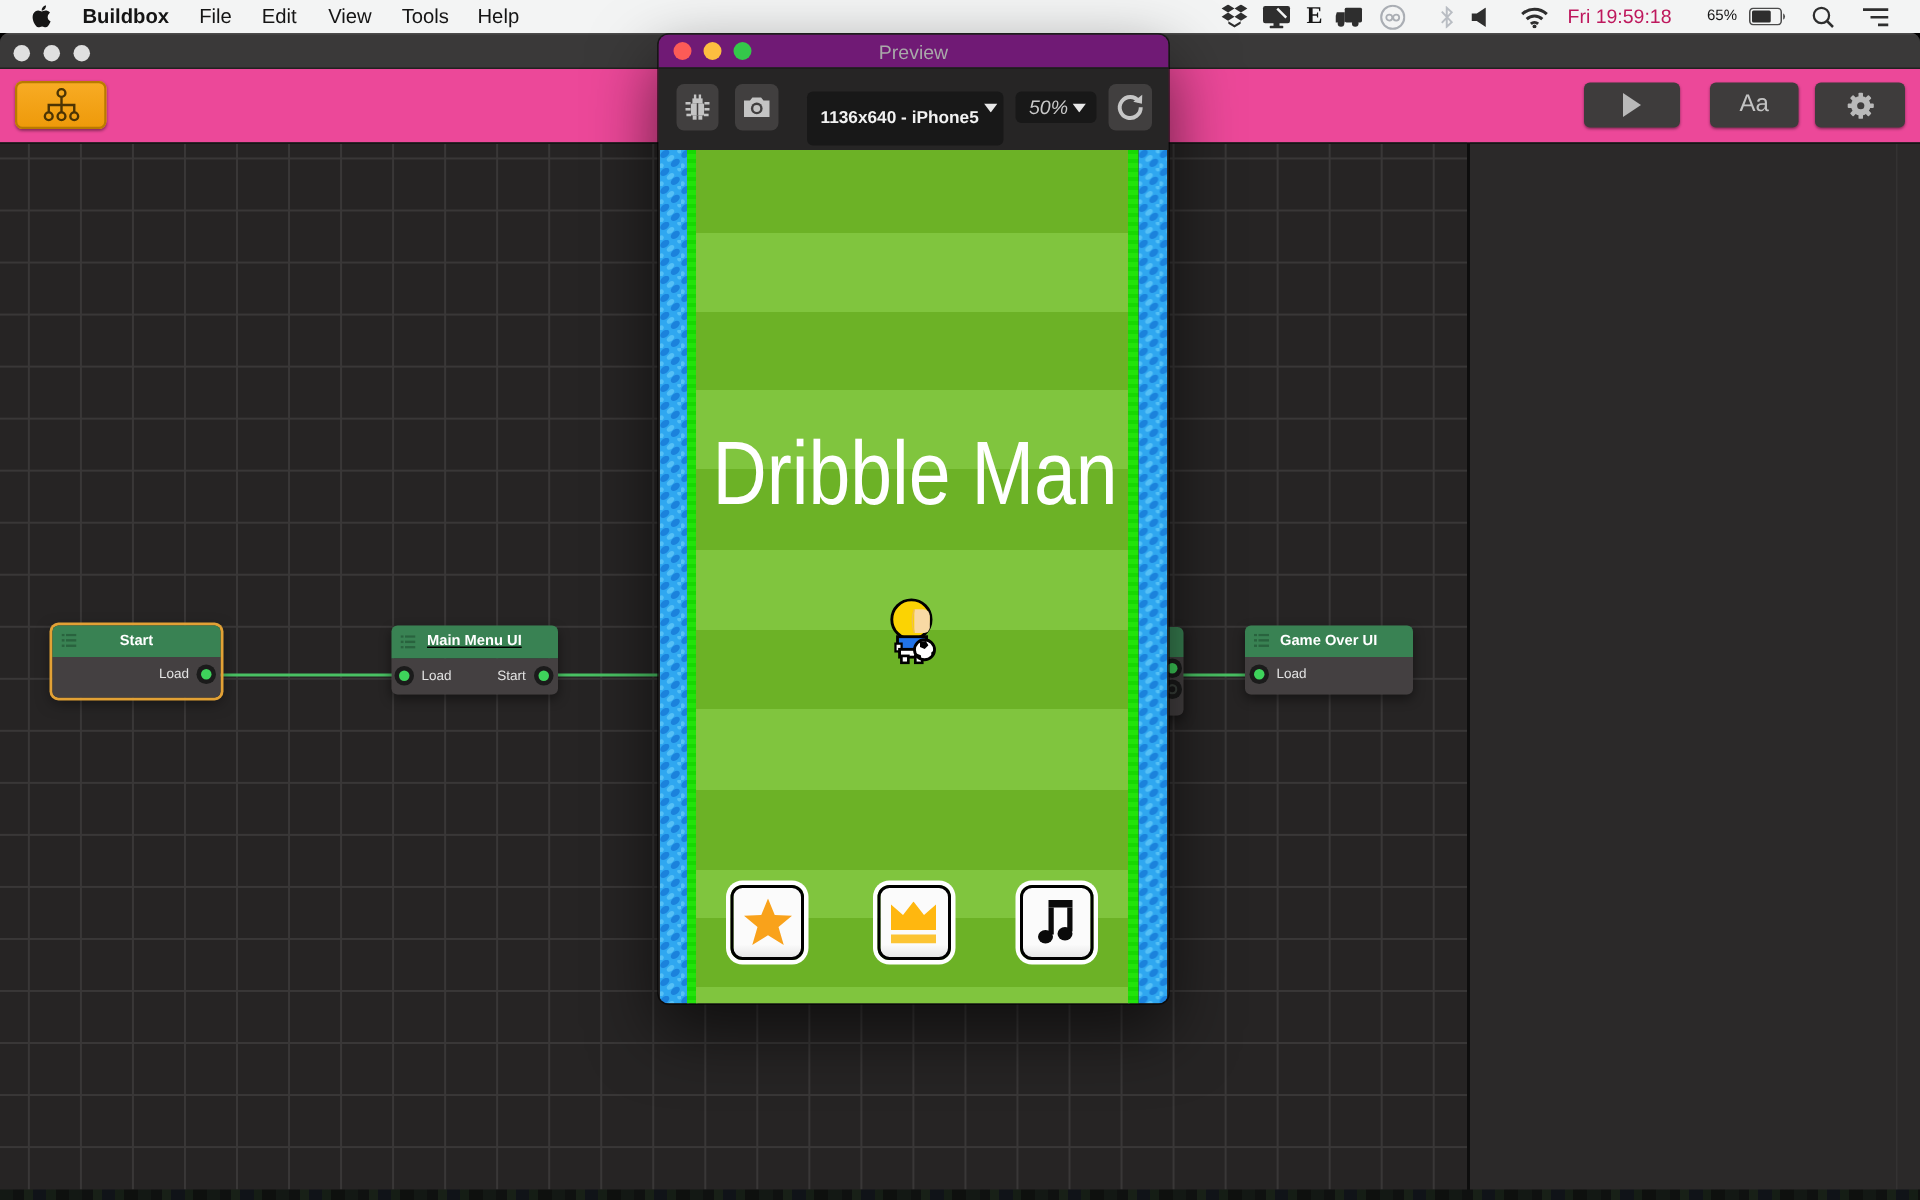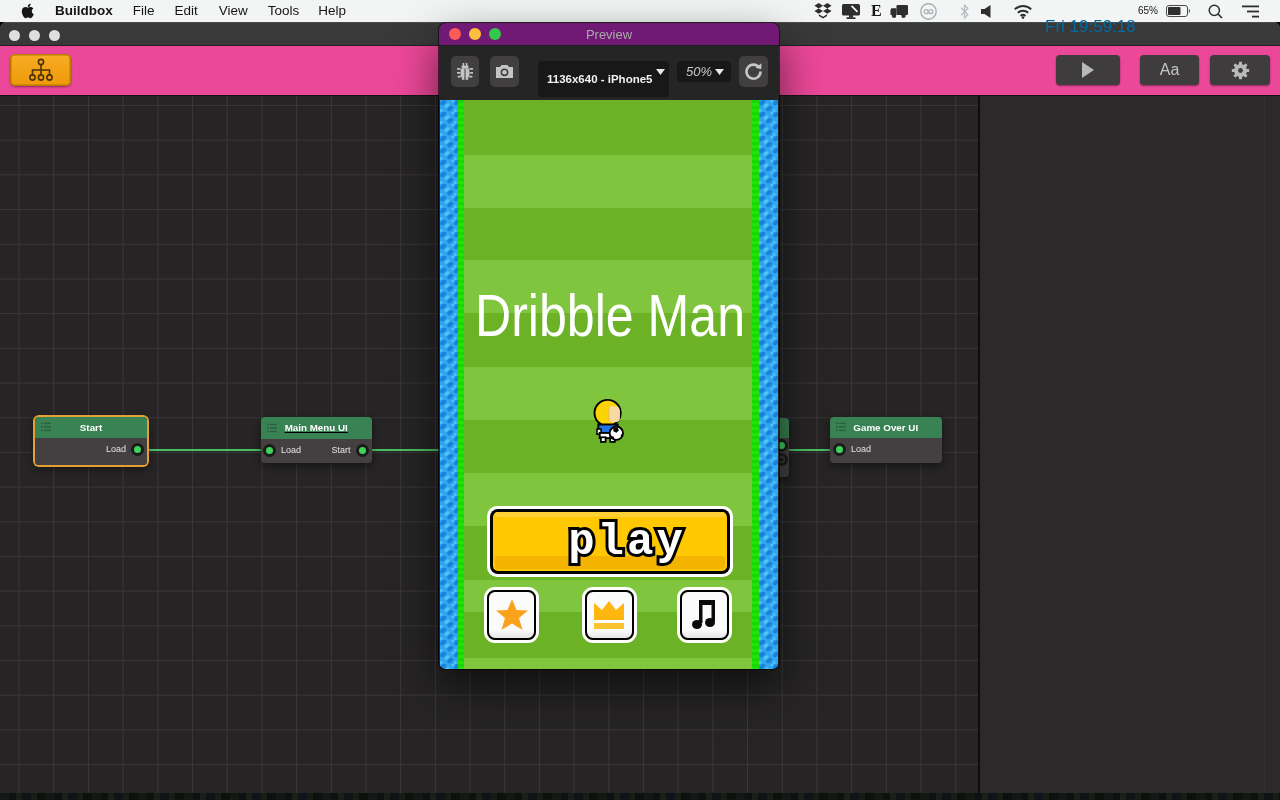--- a/index.html
+++ b/index.html
@@ -250,21 +250,21 @@
           <path fill="#2e2e2e" d="M0 4 h3.5 L9.5 0 V13 L3.5 9 H0 Z"></path>
         </svg>
       <svg style="position:absolute;left:1013px;top:4px" width="20" height="15" viewBox="0 0 20 15">
           <g fill="none" stroke="#2e2e2e">
             <path d="M1.8 5.4 A11.8 11.8 0 0 1 18.2 5.4" stroke-width="2"></path>
             <path d="M4.8 8.8 A7.5 7.5 0 0 1 15.2 8.8" stroke-width="2"></path>
             <path d="M7.6 11.9 A3.6 3.6 0 0 1 12.4 11.9" stroke-width="2"></path>
           </g>
           <circle cx="10" cy="13.6" r="1.3" fill="#2e2e2e"></circle>
         </svg>
-      <span style="position:absolute;left:1045px;top:16px;font-size:17px;line-height:22px;color:#0369a1">Fri 19:59:18</span>
+      <span style="position:absolute;left:1045px;top:0;font-size:13px;line-height:22px;color:#be185d">Fri 19:59:18</span>
       <span style="position:absolute;left:1138px;top:0;font-size:10px;line-height:22px;color:#161616">65%</span>
       <svg style="position:absolute;left:1166px;top:5px" width="25" height="12" viewBox="0 0 25 12">
           <rect x="0.5" y="0.5" width="21" height="11" rx="2.5" fill="none" stroke="#4a4a4a" stroke-width="1"></rect>
           <rect x="2" y="2" width="12.5" height="8" rx="1" fill="#2e2e2e"></rect>
           <path d="M22.8 3.8 a2.6 2.6 0 0 1 0 4.4 Z" fill="#4a4a4a"></path>
         </svg>
       <svg style="position:absolute;left:1208px;top:3.5px" width="15" height="15" viewBox="0 0 15 15">
           <circle cx="6.3" cy="6.3" r="5.1" fill="none" stroke="#2e2e2e" stroke-width="1.5"></circle>
           <path d="M10 10 L14 14" stroke="#2e2e2e" stroke-width="1.7"></path>
         </svg>
@@ -367,30 +367,20 @@
           <rect x="4.8" y="25.6" width="12" height="3.8" fill="#fff" stroke="#000" stroke-width="1.4"></rect>
           <rect x="5.7" y="28.8" width="3.4" height="3.4" fill="#fff" stroke="#000" stroke-width="1.3"></rect>
           <rect x="12.5" y="28.8" width="3.4" height="3.4" fill="#fff" stroke="#000" stroke-width="1.3"></rect>
           <circle cx="17" cy="25.8" r="4.9" fill="#fff" stroke="#000" stroke-width="1.4"></circle>
           <path d="M14.8 22 l2.8 -0.5 l1.3 2.1 l-1.8 1.8 l-2.3 -1 z" fill="#000"></path>
           <path d="M13 27.6 l2.2 0.9 l0.3 1.7 l-2.4 -0.5 z" fill="#000"></path>
           <path d="M20.2 27.2 l1.5 -1.2 l0.1 2 l-1.1 1.2 z" fill="#000"></path>
         </g>
       </svg>
 
-      <div id="playbtn" style="position:absolute;left:47px;top:406px;width:246px;height:71px;">
-        <svg width="246" height="71" viewBox="0 0 246 71">
-          <rect x="0" y="0" width="246" height="71" rx="10" fill="#fff"></rect>
-          <rect x="3" y="3" width="240" height="65" rx="8" fill="#000"></rect>
-          <rect x="6" y="6" width="234" height="59" rx="5" fill="#ffc800"></rect>
-          <rect x="8" y="50" width="230" height="13" rx="4" fill="#f3b300"></rect>
-          <rect x="8" y="6" width="230" height="5" rx="2" fill="#ffd23e" opacity="0.85"></rect>
-          <text x="140" y="48" font-family="Liberation Mono, monospace" font-weight="bold" font-size="44" text-anchor="middle" fill="#fff" stroke="#000" stroke-width="6" paint-order="stroke" letter-spacing="3">play</text>
-        </svg>
-      </div>
 
       <div class="sqbtn" style="left:47px;top:490px;">
         <svg width="34" height="32" viewBox="0 0 34 32">
             <path d="M17 0 L21.5 11 L33 11.5 L24 19 L27.5 31 L17 24.5 L6.5 31 L10 19 L1 11.5 L12.5 11 Z" fill="#f9a21b"></path>
           </svg>
       </div>
       <div class="sqbtn" style="left:144.5px;top:490px;">
         <svg width="32" height="28" viewBox="0 0 32 28">
             <path d="M1 19 L1 2 L9 9 L16 0 L23 9 L31 2 L31 19 Z" fill="#ffb70f"></path>
             <rect x="1" y="22" width="30" height="6" fill="#fcc433"></rect>

